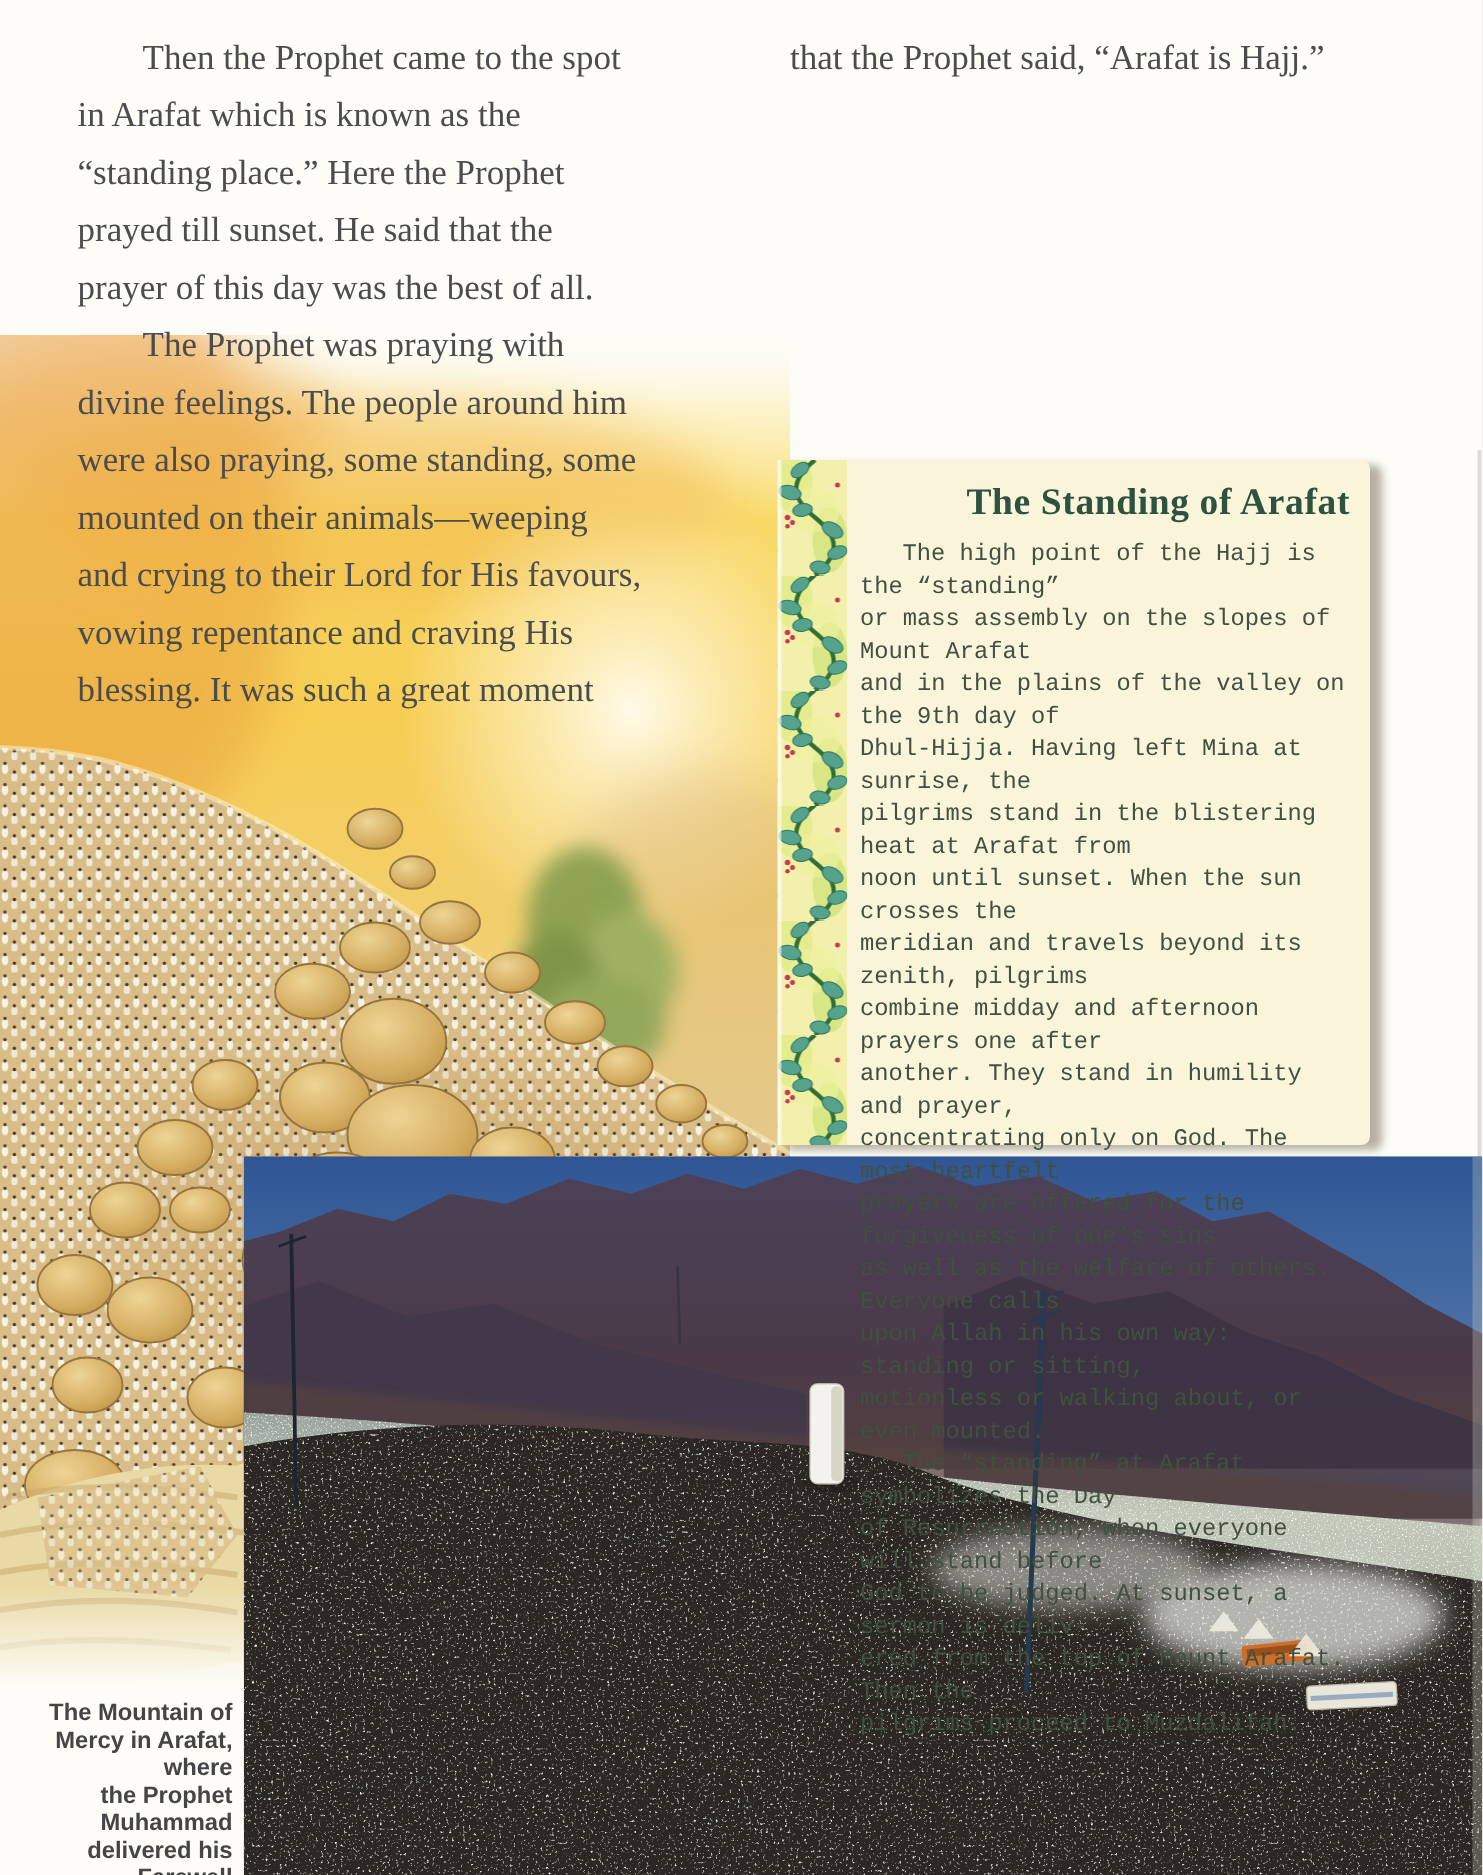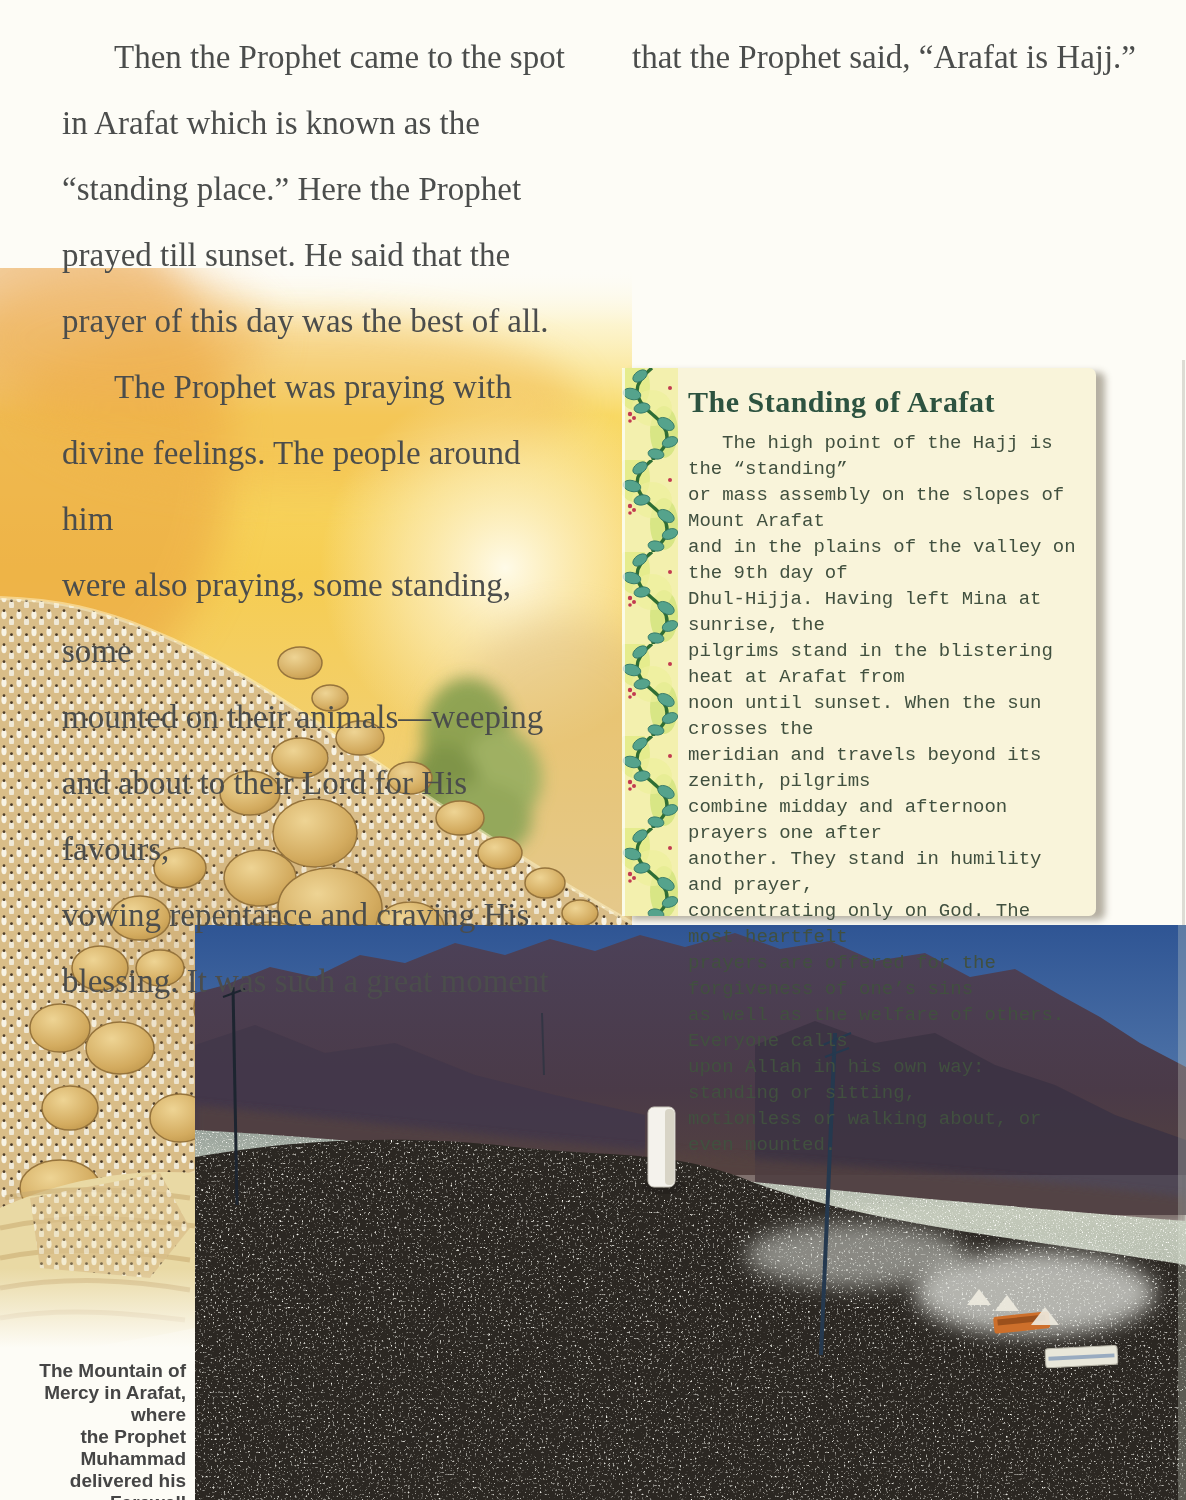--- a/index.html
+++ b/index.html
@@ -2,37 +2,37 @@
 <html><head>
 <meta charset="utf-8">
 <style>
   html,body{margin:0;padding:0;background:#e8e8e4;}
   .page{
     position:relative;width:1186px;height:1500px;margin:0 auto;
     background:#fdfcf6;overflow:hidden;
     font-family:"Liberation Serif",serif;
   }
   
-  .col{position:absolute;z-index:6;font-size:33px;line-height:66px;color:#4b4d4c;}
+  .col{position:absolute;z-index:6;font-size:28px;line-height:46px;color:#4b4d4c;}
   .col p{margin:0;white-space:pre-line;text-indent:52px;}
   .col p.noindent{text-indent:0;}
   .col-left{left:62px;top:24px;width:515px;}
   .col-right{left:632px;top:24px;width:520px;}
   
   .sidebar{
     position:absolute;left:622px;top:368px;width:474px;height:548px;z-index:5;
     background:#f9f4da;border-radius:2px 7px 7px 2px;
     box-shadow:9px 4px 7px rgba(80,70,45,.42);
   }
   .floral{position:absolute;left:0;top:0;width:56px;height:548px;display:block;}
   .sidebar-content{
     position:absolute;left:66px;top:10px;width:392px;
     font-size:19px;line-height:26px;color:#41503f;
   }
-  .sidebar-content h2{margin:6px 0 10px 0;font-size:30px;line-height:36px;font-weight:700;color:#2d5340;letter-spacing:.5px;}
+  .sidebar-content h2{margin:6px 0 10px 0;font-size:30px;line-height:36px;font-weight:700;color:#2d5340;letter-spacing:.5px;text-align:right;}
   .sidebar-content p{margin:0;text-indent:34px;white-space:pre-line;font-family:Liberation Mono, monospace;}
   
   .watercolor{position:absolute;left:0;top:268px;width:632px;height:1132px;z-index:1;display:block;}
   .photo{position:absolute;left:195px;top:925px;width:991px;height:575px;z-index:2;display:block;}
   .page-edge{position:absolute;right:1px;top:360px;width:3px;height:1140px;background:rgba(140,138,125,.28);z-index:1;}
   
   .caption{
     position:absolute;left:22px;top:1360px;width:164px;z-index:6;
     font-family:"Liberation Sans",sans-serif;font-size:19px;font-weight:700;
     line-height:22px;color:#454545;text-align:right;white-space:pre-line;
@@ -290,21 +290,21 @@
   <div class="col col-left">
     <p>Then the Prophet came to the spot
 in Arafat which is known as the
 “standing place.” Here the Prophet
 prayed till sunset. He said that the
 prayer of this day was the best of all.</p>
     <p>The Prophet was praying with
 divine feelings. The people around him
 were also praying, some standing, some
 mounted on their animals—weeping
-and about to their Lord for His favours,
+and crying to their Lord for His favours,
 vowing repentance and craving His
 blessing. It was such a great moment</p>
   </div>
 
   <div class="col col-right">
     <p class="noindent">that the Prophet said, “Arafat is Hajj.”</p>
   </div>
 
   <div class="sidebar">
     <svg class="floral" viewBox="0 0 56 548" preserveAspectRatio="none" aria-hidden="true">
@@ -344,20 +344,25 @@
 pilgrims stand in the blistering heat at Arafat from
 noon until sunset.  When the sun crosses the
 meridian and travels beyond its zenith, pilgrims
 combine midday and afternoon prayers one after
 another.  They stand in humility and prayer,
 concentrating only on God.  The most heartfelt
 prayers are offered for the forgiveness of one’s sins
 as well as the welfare of others. Everyone calls
 upon Allah in his own way: standing or sitting,
 motionless or walking about, or even mounted.</p>
+      <p>The “standing” at Arafat symbolizes the Day
+of Resurrection, when everyone will stand before
+God to be judged. At sunset, a sermon is deliv-
+ered from the top of Mount Arafat. Then the
+pilgrims proceed to Muzdalifah.</p>
     </div>
   </div>
 
   <div class="caption">The Mountain of
 Mercy in Arafat, where
 the Prophet Muhammad
 delivered his Farewell
 Sermon In 632 A.D.</div>
 
 </div>

